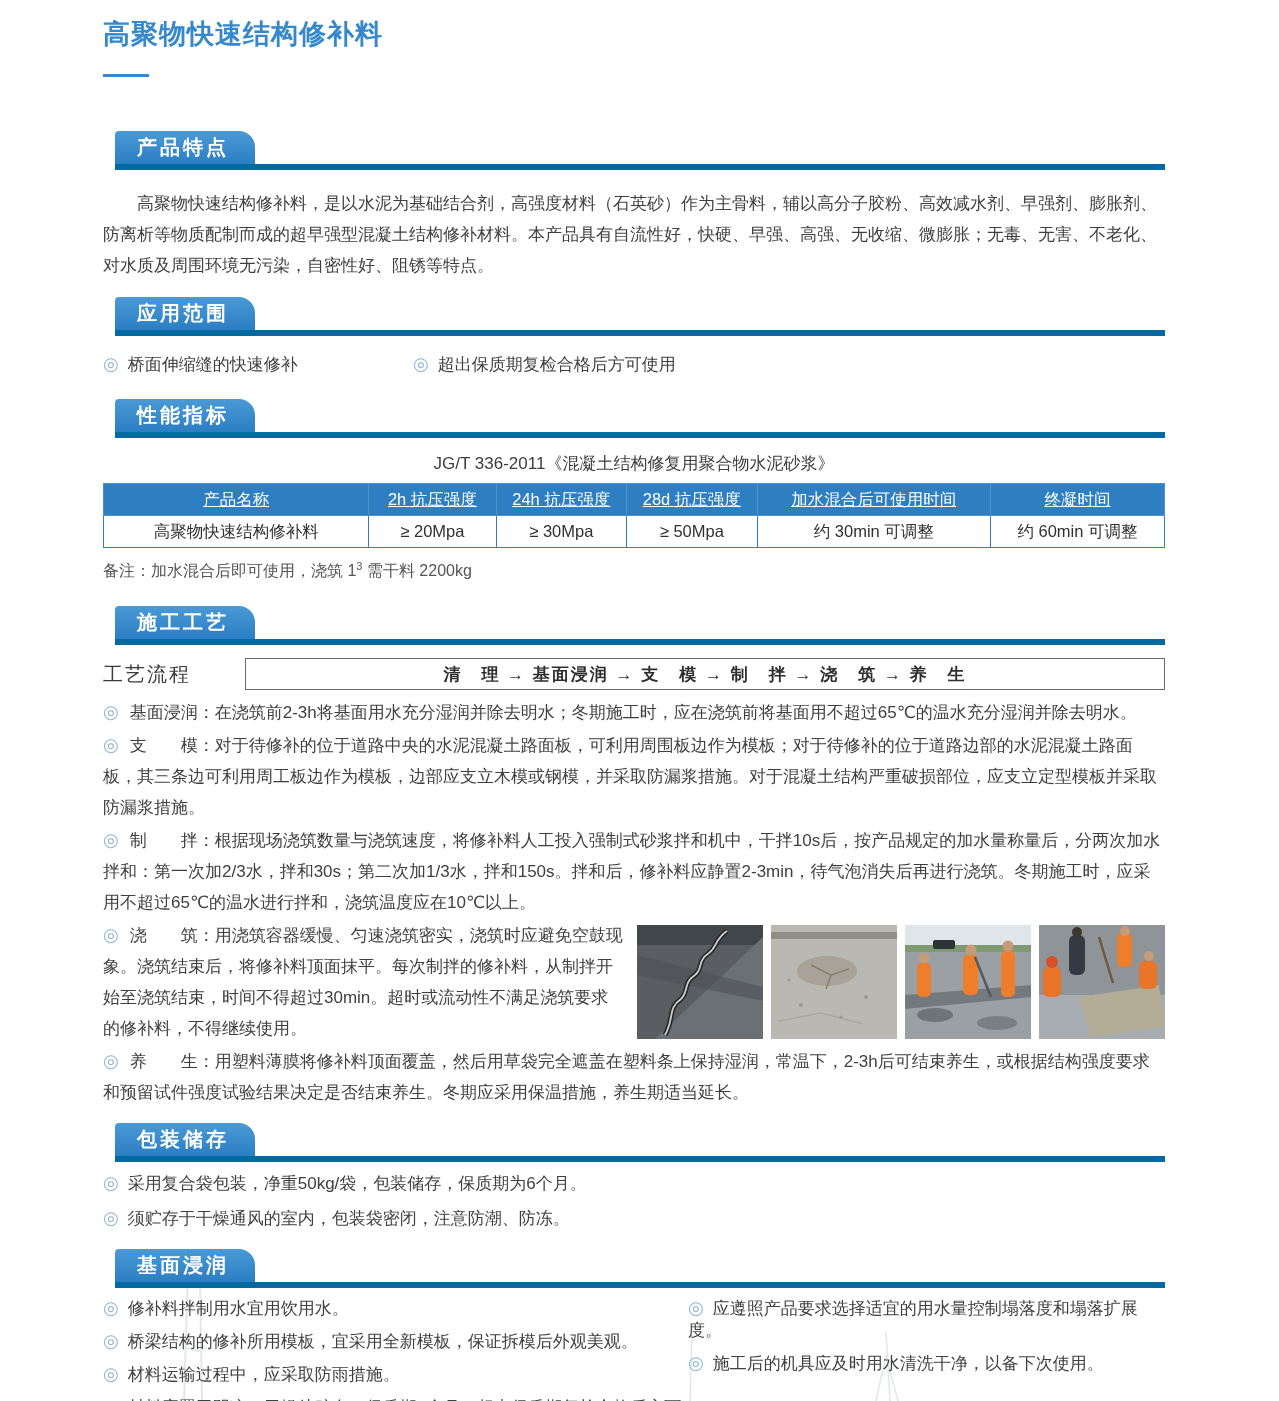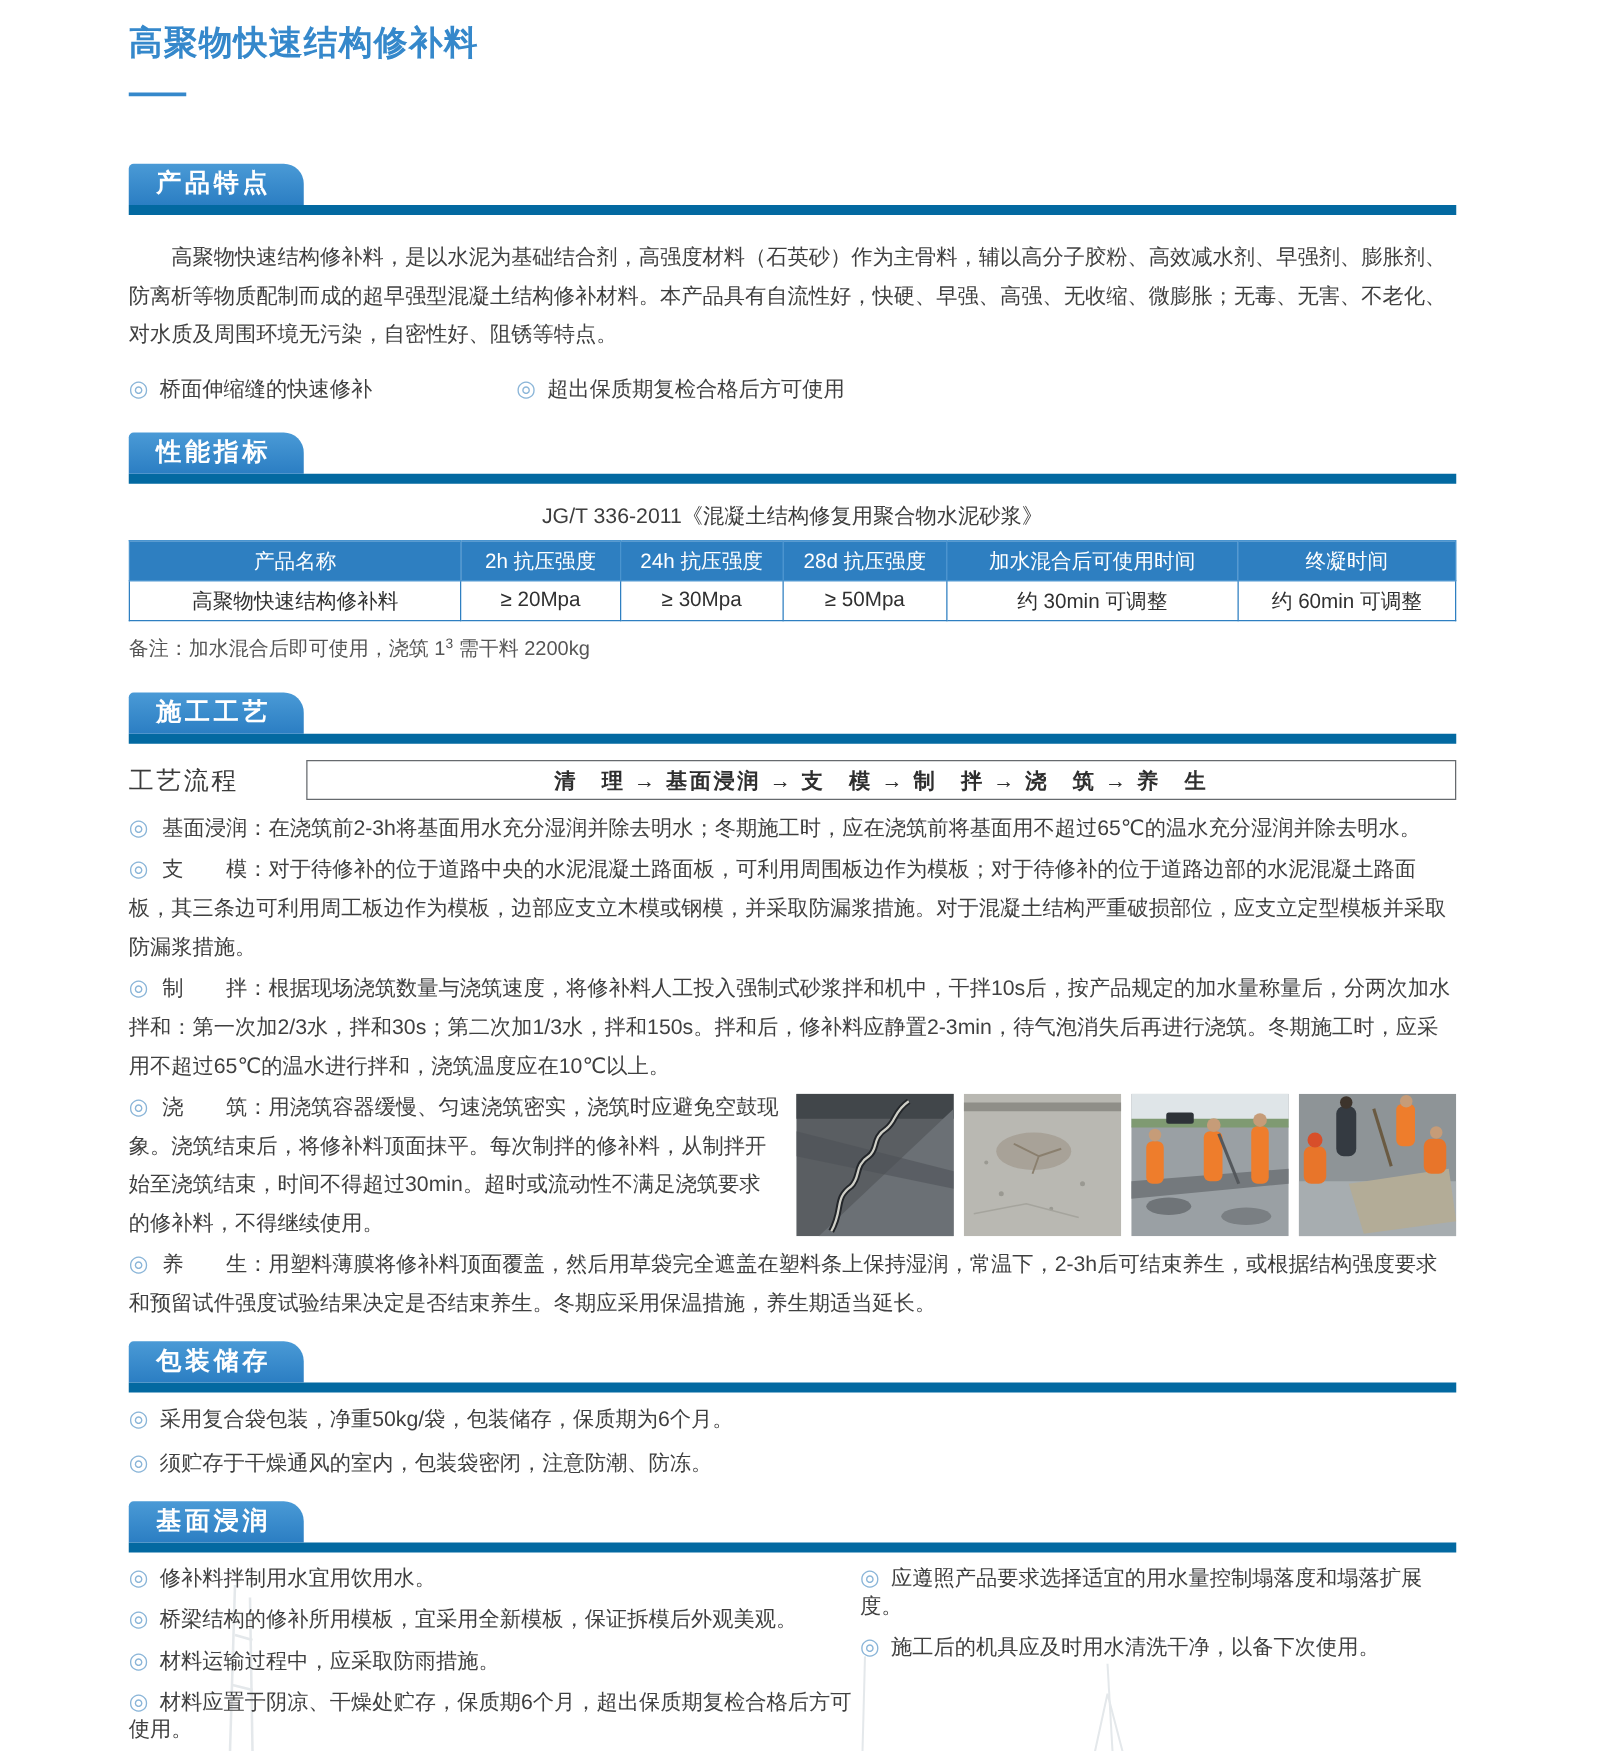--- a/index.html
+++ b/index.html
@@ -5,21 +5,21 @@
   html,body{margin:0;padding:0;}
   body{
     width:1279px;height:1401px;background:#ffffff;position:relative;overflow:hidden;
     font-family:"Liberation Sans","DejaVu Sans",sans-serif;color:#3f3f3f;
   }
   .content{width:1062px;margin-left:103px;padding-top:16px;position:relative;z-index:2;}
 
   .title{color:#3588cb;font-size:27px;font-weight:bold;margin:0;letter-spacing:1px;}
   .title-underline{width:46px;height:3px;background:#3588cb;margin-top:22px;}
 
-  .section-head{border-bottom:8px solid #0369a1;line-height:0;}
+  .section-head{border-bottom:6px solid #0369a1;line-height:0;margin-left:12px;}
   .badge{
     display:inline-block;background:linear-gradient(180deg,#4a9ad6,#2b7ec3);color:#fff;
     font-size:20px;font-weight:bold;line-height:31px;padding:1px 26px 1px 22px;
     border-radius:4px 16px 0 0;letter-spacing:3px;
   }
   .mt-features{margin-top:54px;}
   .mt-apps{margin-top:16px;}
   .mt-perf{margin-top:19px;}
   .mt-constr{margin-top:24px;}
   .mt-pack{margin-top:13px;}
@@ -30,21 +30,21 @@
 
   .bullet{color:#8ab5d8;font-size:18px;margin-right:9px;}
   .bullet::before{content:"◎";}
 
   .apps-row{display:flex;margin-top:13px;font-size:17px;line-height:30px;}
   .apps-row .app-item:first-child{width:310px;}
 
   .std-line{text-align:center;font-size:17px;margin:14px 0 0 0;color:#3d3d3d;}
 
   table{width:100%;border-collapse:collapse;margin-top:8px;font-size:16.5px;table-layout:fixed;}
-  th{background:#2e7fc1;color:#ffffff;font-weight:normal;height:31px;border:1px solid #4a94cf;padding:0 2px;}
+  th{background:#2e7fc1;color:#ffffff;font-weight:normal;height:31px;border:1px solid #4a94cf;padding:0 2px;text-decoration:underline;}
   td{height:31px;border:1px solid #2e7fc1;text-align:center;color:#303030;padding:0 2px;}
 
   .note-line{font-size:16px;color:#555555;margin:12px 0 0 0;}
   .note-line sup{font-size:11px;}
 
   .flow-row{display:flex;align-items:center;margin-top:13px;}
   .flow-label{font-size:20px;color:#3a3a3a;width:142px;letter-spacing:2px;flex:none;}
   .flow-box{flex:1;border:1.5px solid #666a6e;height:30px;display:flex;align-items:center;justify-content:center;
     font-size:17px;font-weight:700;letter-spacing:2px;color:#2e2e2e;}
 
@@ -73,20 +73,23 @@
 <div class="content">
 
   <h1 class="title">高聚物快速结构修补料</h1>
   <div class="title-underline"></div>
 
   <div class="section-head mt-features">
     <span class="badge">产品特点</span>
   </div>
   <p class="body-text indent">高聚物快速结构修补料，是以水泥为基础结合剂，高强度材料（石英砂）作为主骨料，辅以高分子胶粉、高效减水剂、早强剂、膨胀剂、防离析等物质配制而成的超早强型混凝土结构修补材料。本产品具有自流性好，快硬、早强、高强、无收缩、微膨胀；无毒、无害、不老化、对水质及周围环境无污染，自密性好、阻锈等特点。</p>
 
+  <div class="section-head mt-apps">
+    <span class="badge">应用范围</span>
+  </div>
   <div class="apps-row">
     <div class="app-item"><span class="bullet"></span><span>桥面伸缩缝的快速修补</span></div>
     <div class="app-item"><span class="bullet"></span><span>超出保质期复检合格后方可使用</span></div>
   </div>
 
   <div class="section-head mt-perf">
     <span class="badge">性能指标</span>
   </div>
   <p class="std-line">JG/T 336-2011《混凝土结构修复用聚合物水泥砂浆》</p>
 

